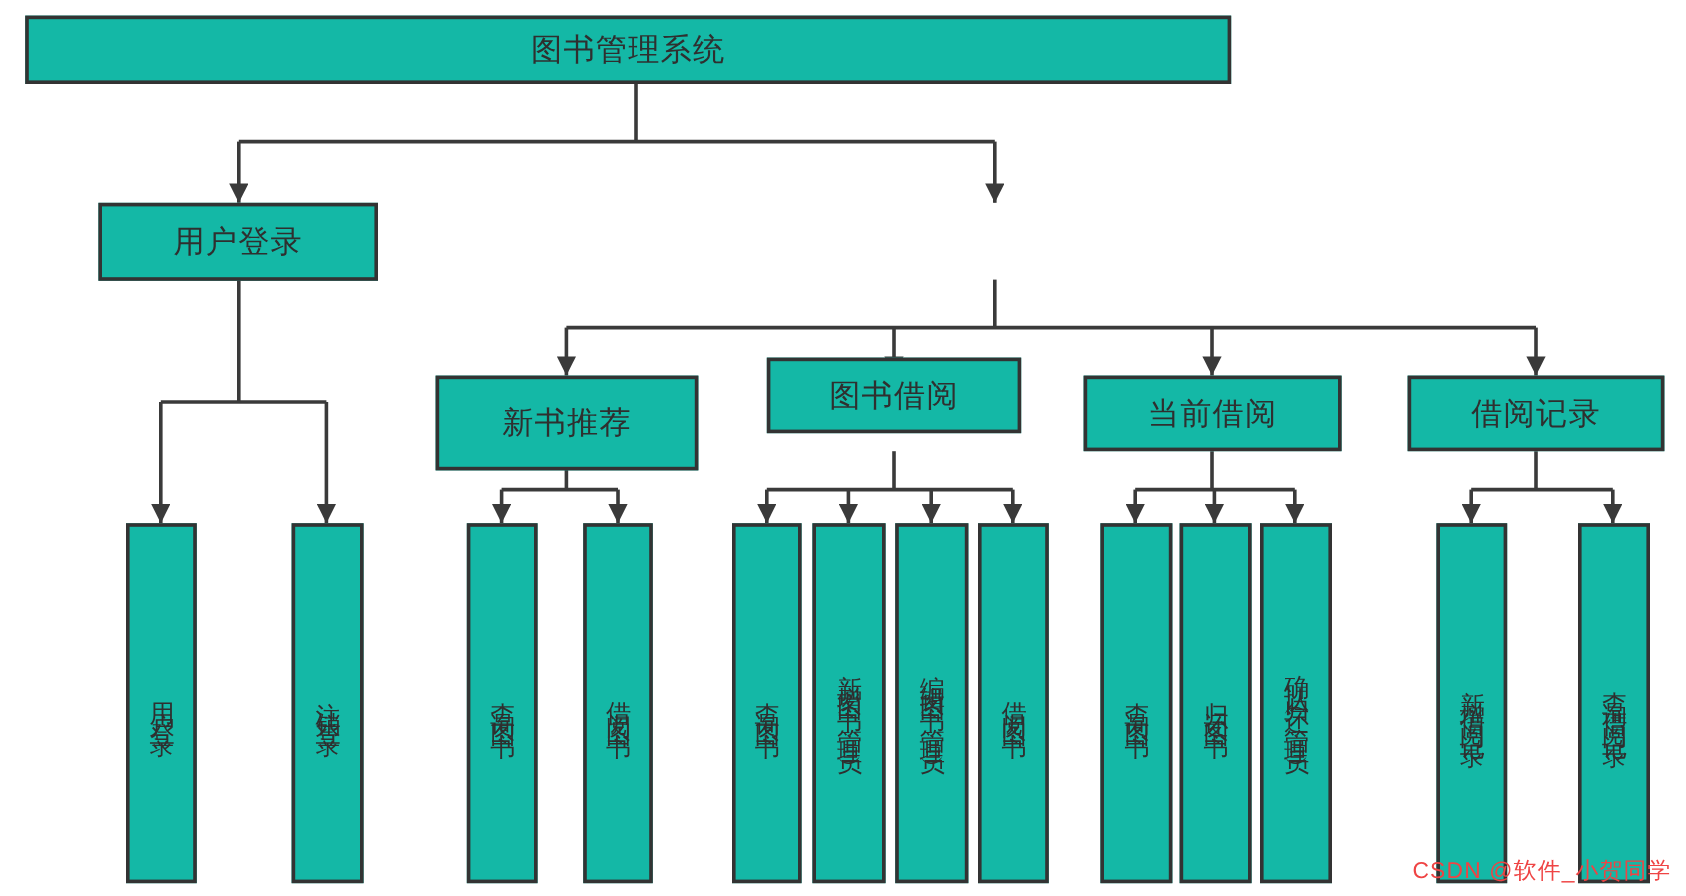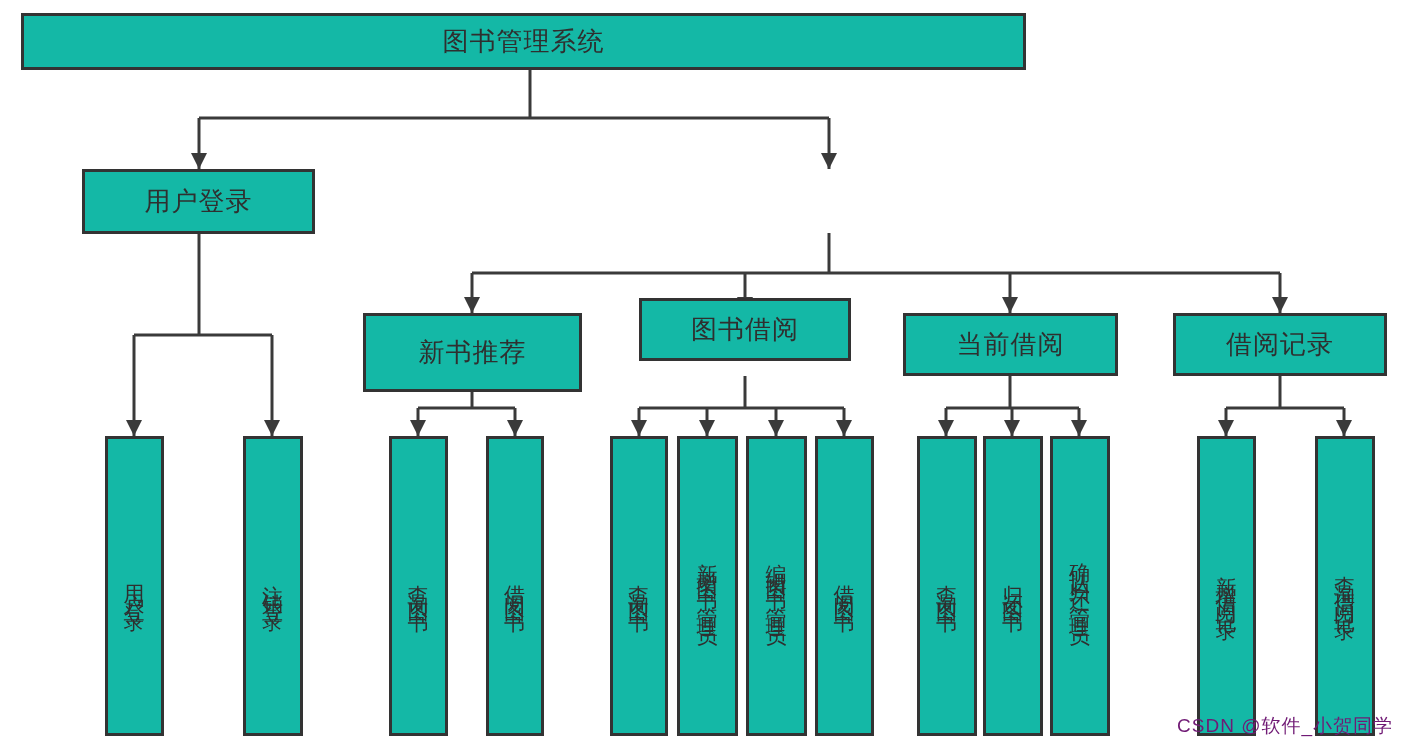--- a/index.html
+++ b/index.html
@@ -29,21 +29,21 @@
     writing-mode:vertical-rl;
     font-size:21px;
     letter-spacing:9px;
     line-height:1;
   }
   .watermark{
     position:absolute;
     right:12px;
     bottom:8px;
     font-size:19px;
-    color:#701a75;
+    color:#ef4444;
     letter-spacing:1px;
     z-index:3;
     white-space:nowrap;
   }
 </style>
 </head>
 <body>
 
 <div id="stage">
 

